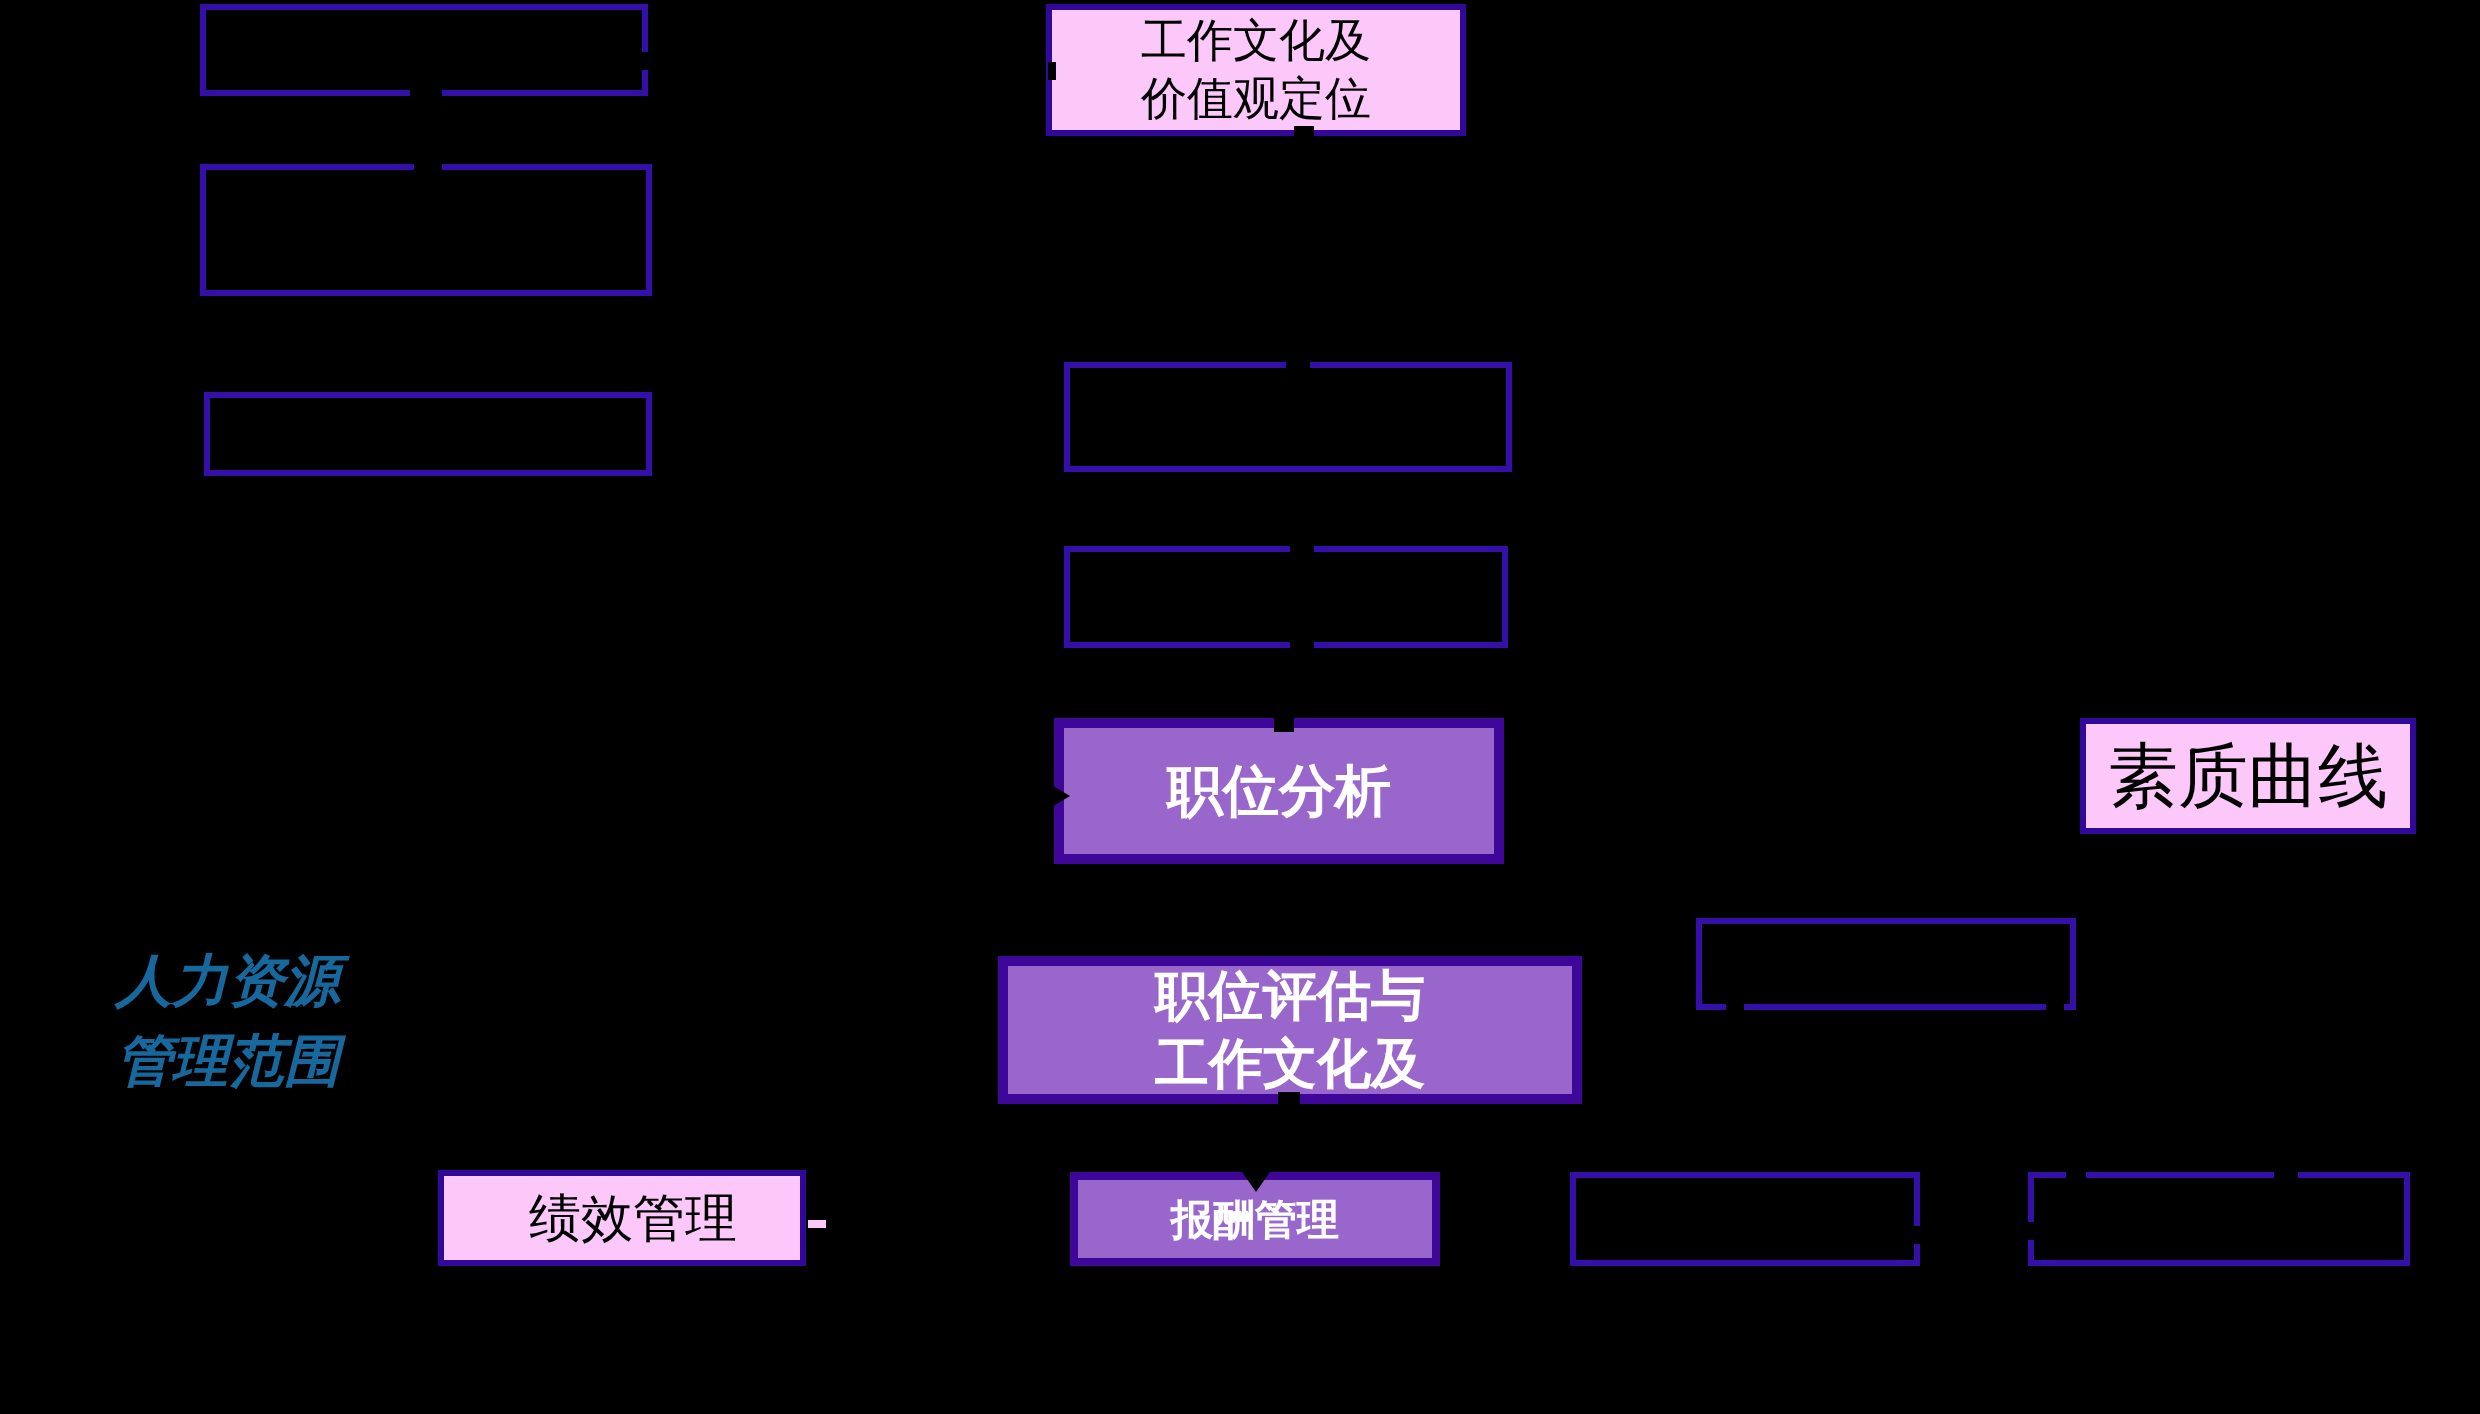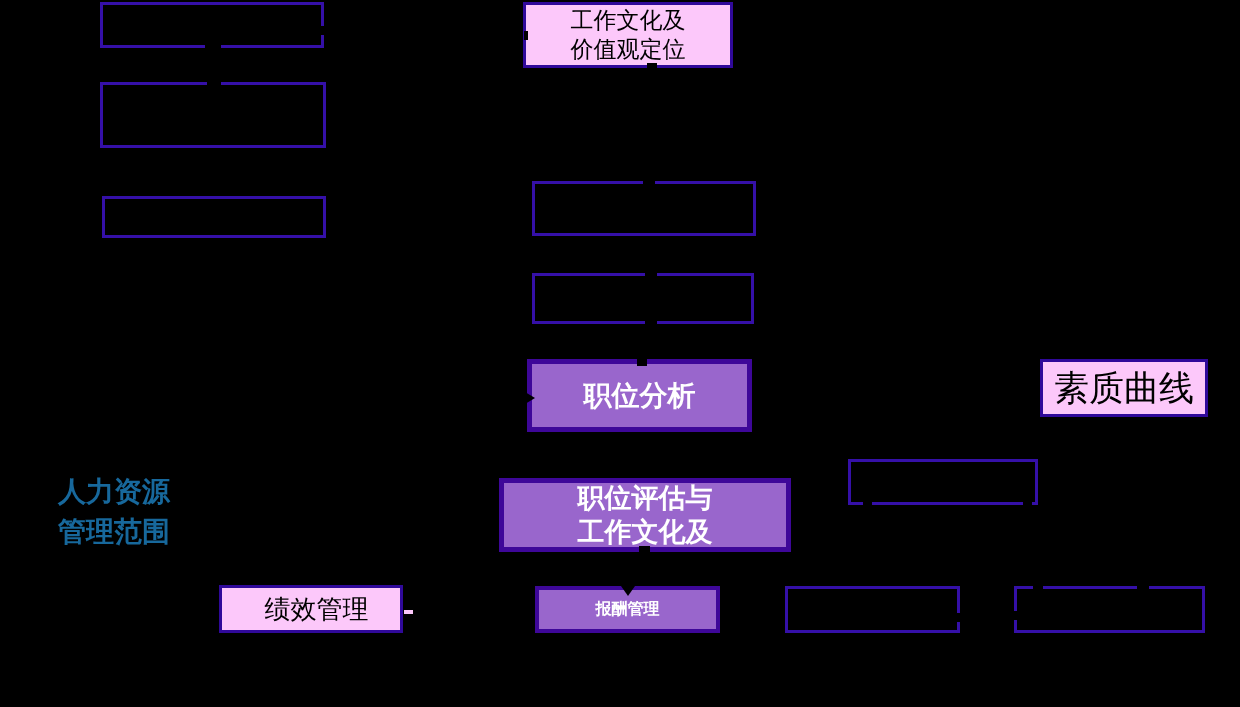--- a/index.html
+++ b/index.html
@@ -21,21 +21,21 @@
   
   .gap{position:absolute;background:#000;}
   .arrow-right{position:absolute;width:0;height:0;
     border-top:6px solid transparent;border-bottom:6px solid transparent;
     border-left:10px solid #000;}
   .arrow-down{position:absolute;width:0;height:0;
     border-left:7px solid transparent;border-right:7px solid transparent;
     border-top:10px solid #000;}
   
   #hr-scope{position:absolute;left:58px;top:472px;color:#17689C;
-    font-family:"Liberation Serif",serif;font-weight:bold;
+    font-family:"Liberation Serif",serif;font-style:italic;font-weight:bold;
     font-size:28px;line-height:40px;text-align:left;}
   .pink-dash{position:absolute;background:#FCC8FA;}
 </style>
 </head>
 <body>
 
 <div id="canvas">
 
   <div class="box ebox" style="left:100px;top:2px;width:224px;height:46px;">
     <span class="gap" style="left:102px;bottom:-3px;width:16px;height:5px;"></span>
@@ -94,21 +94,21 @@
     <span class="gap" style="left:105px;top:-5px;width:10px;height:7px;"></span>
     <span class="arrow-right" style="left:-7px;top:28px;"></span>
   </div>
 
   <div class="box vbox" style="left:499px;top:478px;width:292px;height:74px;font-size:27px;line-height:34px;">
     <span class="line">职位评估与</span>
     <span class="line">工作文化及</span>
     <span class="gap" style="left:135px;bottom:-5px;width:11px;height:6px;"></span>
   </div>
 
-  <div class="box vbox" style="left:535px;top:586px;width:185px;height:47px;font-size:16px;border-width:4px;">
+  <div class="box vbox" style="left:535px;top:586px;width:185px;height:47px;font-size:21px;border-width:4px;">
     <span class="line">报酬管理</span>
     <span class="arrow-down" style="left:82px;top:-4px;"></span>
   </div>
 
   <div id="hr-scope">
     <span class="line">人力资源</span>
     <span class="line">管理范围</span>
   </div>
 
 </div>

